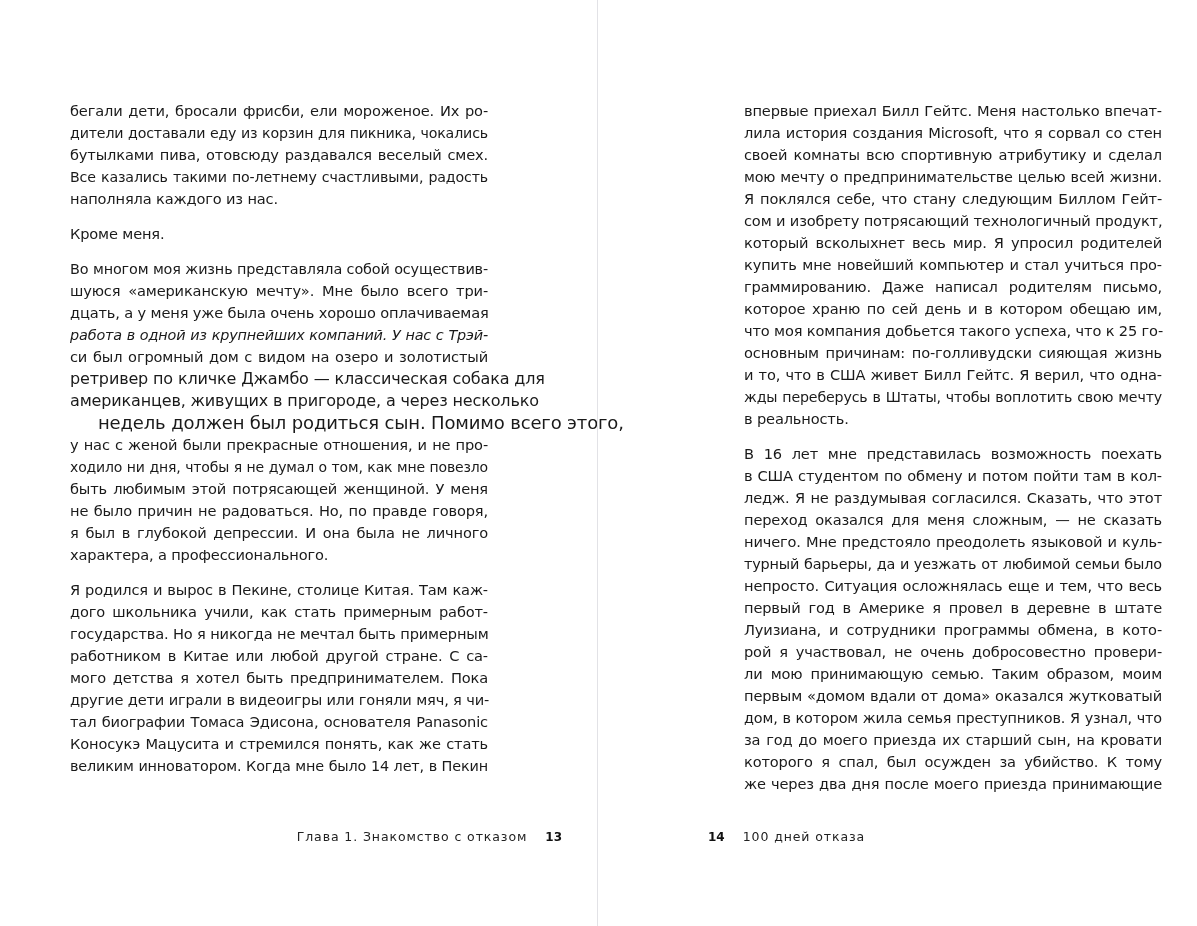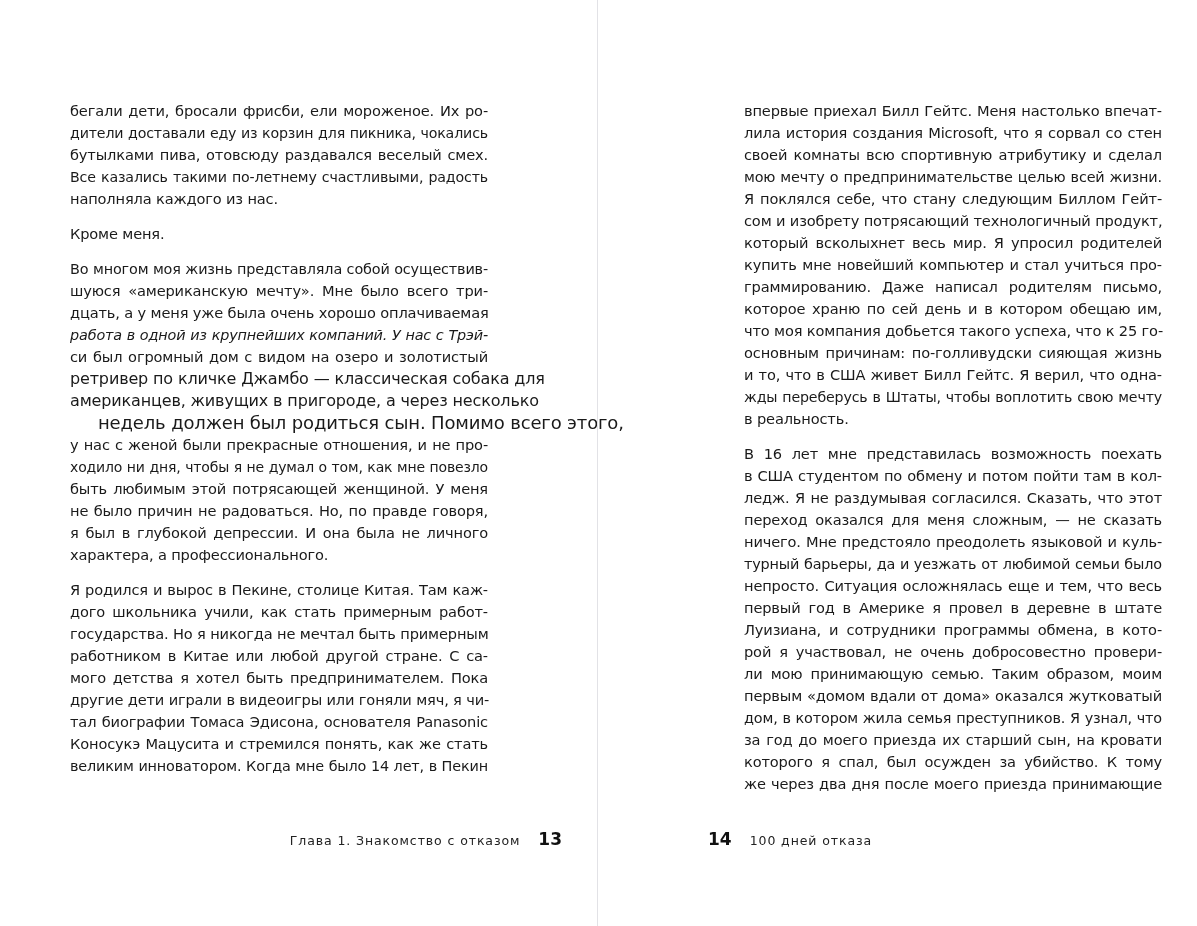--- a/index.html
+++ b/index.html
@@ -11,21 +11,21 @@
   .page.left { left: 0; }
   .page.right { left: 599px; }
   .text { position: absolute; top: 100px; width: 418px; font-size: 14.6px; line-height: 22px;
           text-align: justify; letter-spacing: -0.15px; }
   .page.left .text { left: 70px; }
   .page.right .text { left: 109px; margin-left: 36px; }
   .text p { margin: 0 0 13px 0; }
   .line { display: block; text-align: justify; text-align-last: justify; white-space: nowrap; overflow: visible; }
   .line.last { text-align-last: left; }
   .footer { position: absolute; top: 829px; font-size: 12.5px; letter-spacing: 0.9px; color: #222; }
-  .footer .num { font-weight: bold; font-size: 17px; letter-spacing: 0; color: #111; }
+  .footer .num { font-weight: bold; font-size: 12px; letter-spacing: 0; color: #111; }
   .page.left .footer { right: 110px; }
   .page.left .footer .num { margin-left: 18px; }
   .page.right .footer { left: 109px; }
   .page.right .footer .num { margin-right: 18px; }
 </style>
 </head>
 <body>
 
 <div class="spread">
   <div class="page left">

